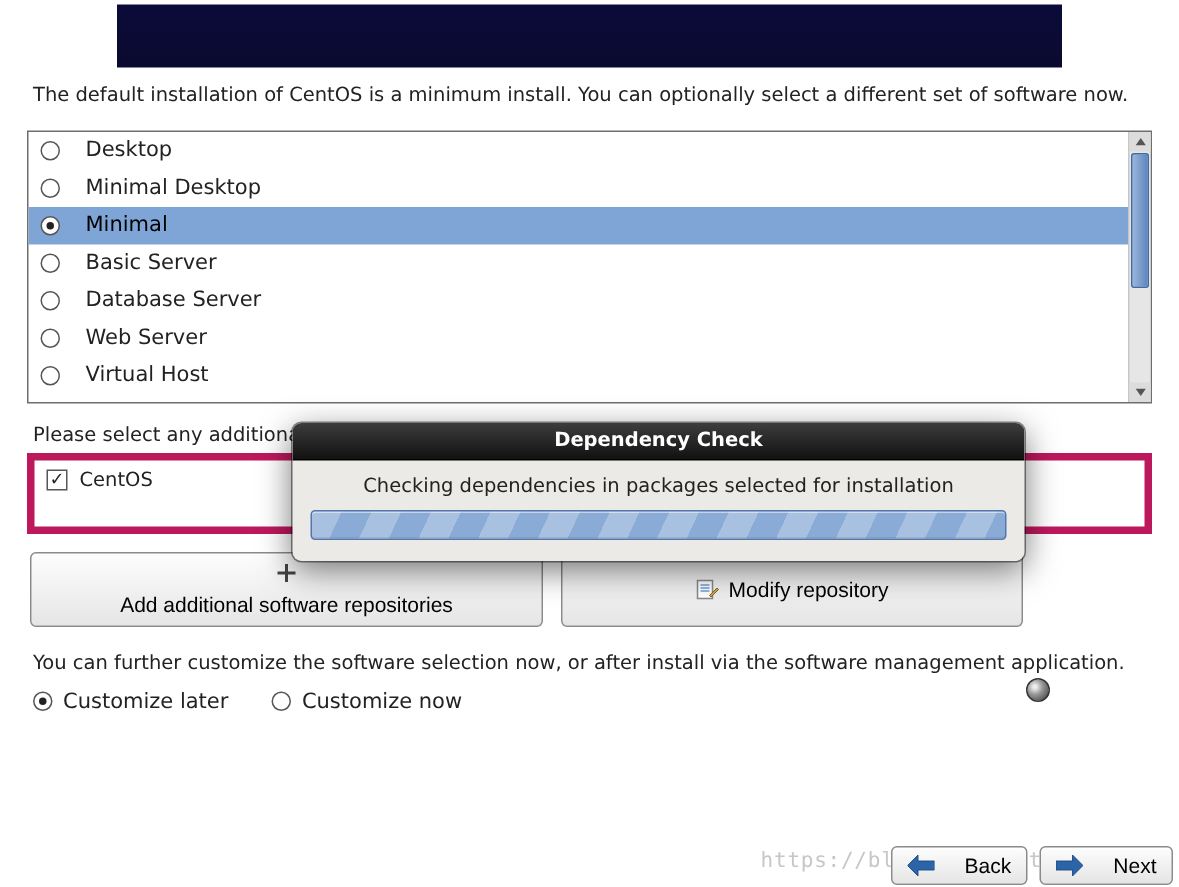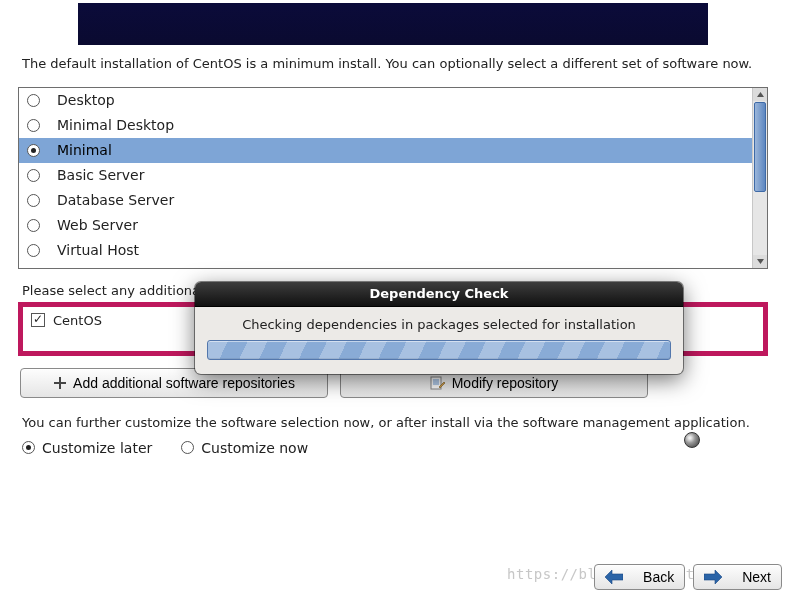--- a/index.html
+++ b/index.html
@@ -131,21 +131,21 @@
     border-radius: 4px;
     padding: 6px 0;
     font-size: 14px;
     display: inline-flex;
     align-items: center;
     justify-content: center;
     gap: 6px;
     cursor: pointer;
     box-shadow: inset 0 1px 0 #fff;
   }
-  .btn-add { width: 308px; }
+  .btn-add { width: 342px; flex-direction: column; }
   .btn-modify { width: 308px; }
   .plus-icon {
     width: 14px; height: 14px; position: relative; display: inline-block;
   }
   .plus-icon::before, .plus-icon::after {
     content: ""; position: absolute; background: #444;
   }
   .plus-icon::before { left: 6px; top: 1px; width: 2px; height: 12px; }
   .plus-icon::after  { top: 6px; left: 1px; width: 12px; height: 2px; }
   .pencil-icon svg { display: block; }

